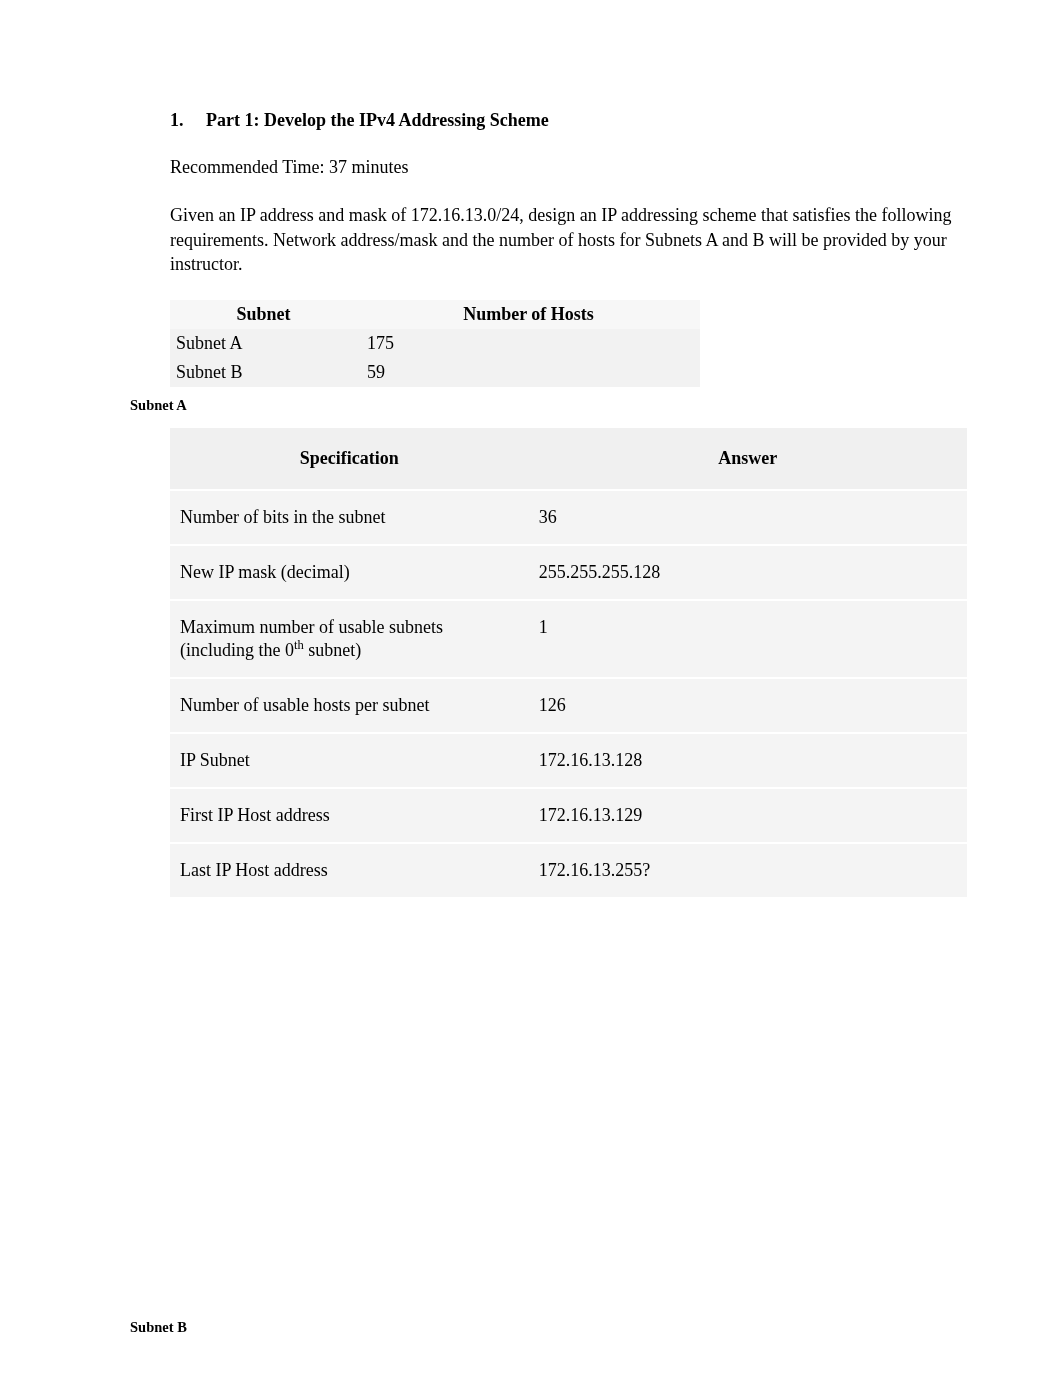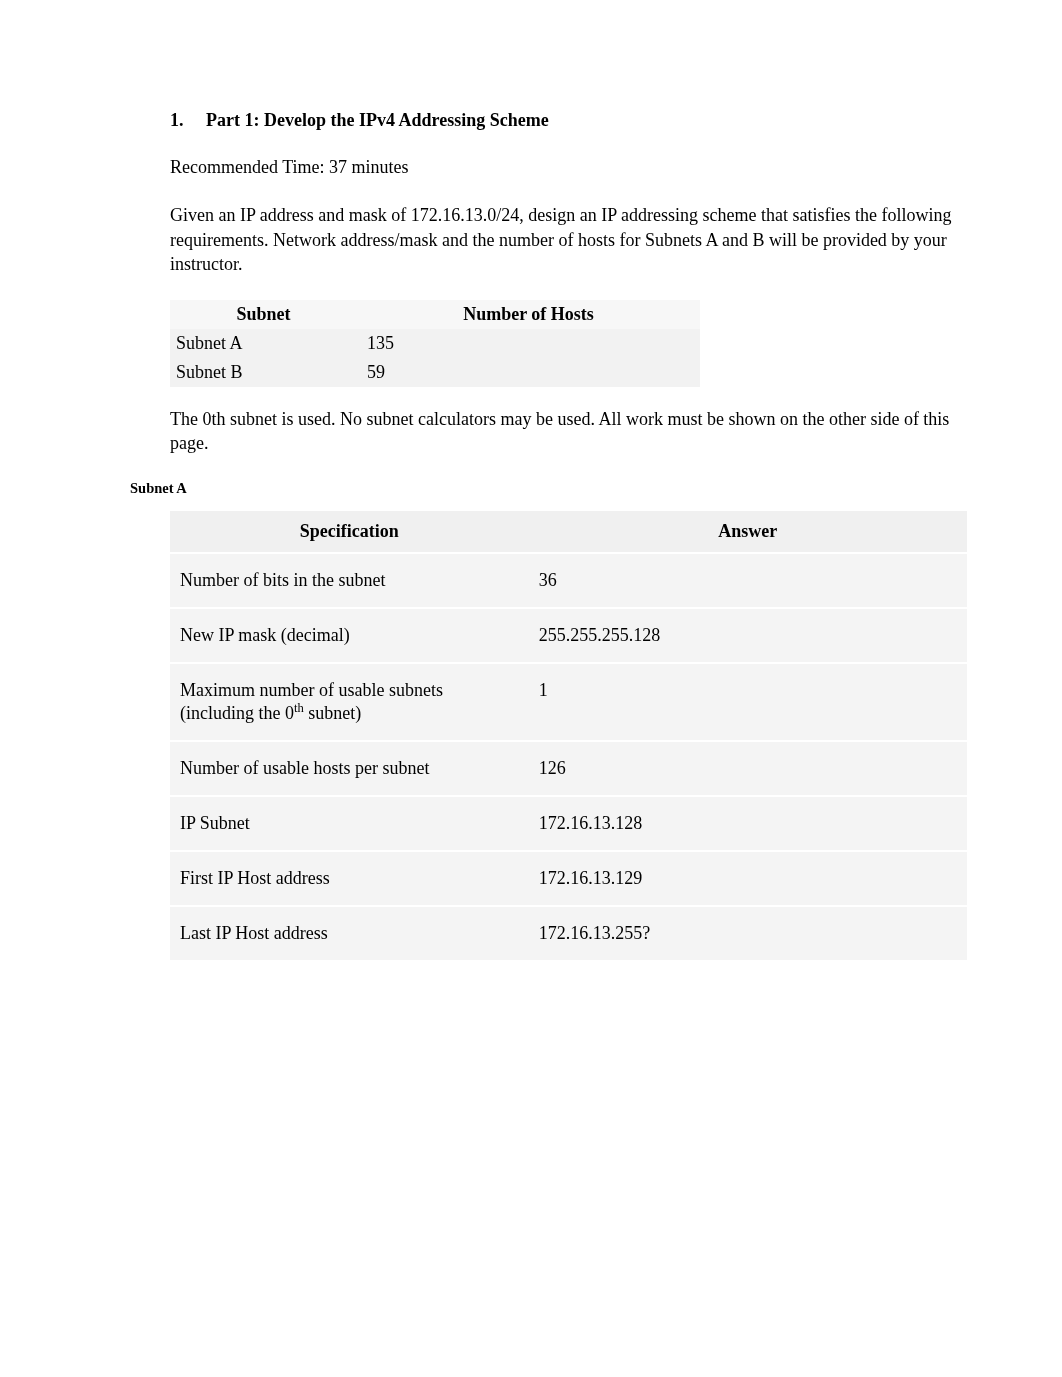--- a/index.html
+++ b/index.html
@@ -22,21 +22,21 @@
     margin-bottom: 24px;
   }
   .numbered-heading .num { min-width: 18px; }
   .para {
     margin: 0 0 24px 0;
     line-height: 1.35;
   }
   .small-table {
     width: 530px;
     border-collapse: collapse;
-    margin-bottom: 20px;
+    margin-bottom: 10px;
   }
   .small-table th, .small-table td {
     padding: 4px 10px 4px 6px;
     text-align: left;
     vertical-align: top;
   }
   .small-table th:first-child, .small-table td:first-child {
     width: 175px;
   }
   .small-table thead th {
@@ -57,21 +57,21 @@
     margin-top: 420px;
   }
   .spec-table {
     width: 100%;
     border-collapse: collapse;
   }
   .spec-table th {
     background: #f0f0f0;
     font-weight: bold;
     text-align: center;
-    padding: 10px 10px;
+    padding: 20px 10px;
   }
   .spec-table td {
     background: #f4f4f4;
     padding: 16px 10px;
     vertical-align: top;
   }
   .spec-table th:first-child, .spec-table td:first-child {
     width: 45%;
   }
   .spec-table tr td, .spec-table tr th {
@@ -96,30 +96,29 @@
   <table class="small-table">
     <thead>
       <tr>
         <th>Subnet</th>
         <th>Number of Hosts</th>
       </tr>
     </thead>
     <tbody>
       <tr>
         <td>Subnet A</td>
-        <td>135</td>
+        <td>175</td>
       </tr>
       <tr>
         <td>Subnet B</td>
         <td>59</td>
       </tr>
     </tbody>
   </table>
 
-  <p class="para">The 0th subnet is used. No subnet calculators may be used. All work must be shown on the other side of this page.</p>
 
   <div class="sub-title">Subnet A</div>
 
   <table class="spec-table">
     <thead>
       <tr>
         <th>Specification</th>
         <th>Answer</th>
       </tr>
     </thead>

